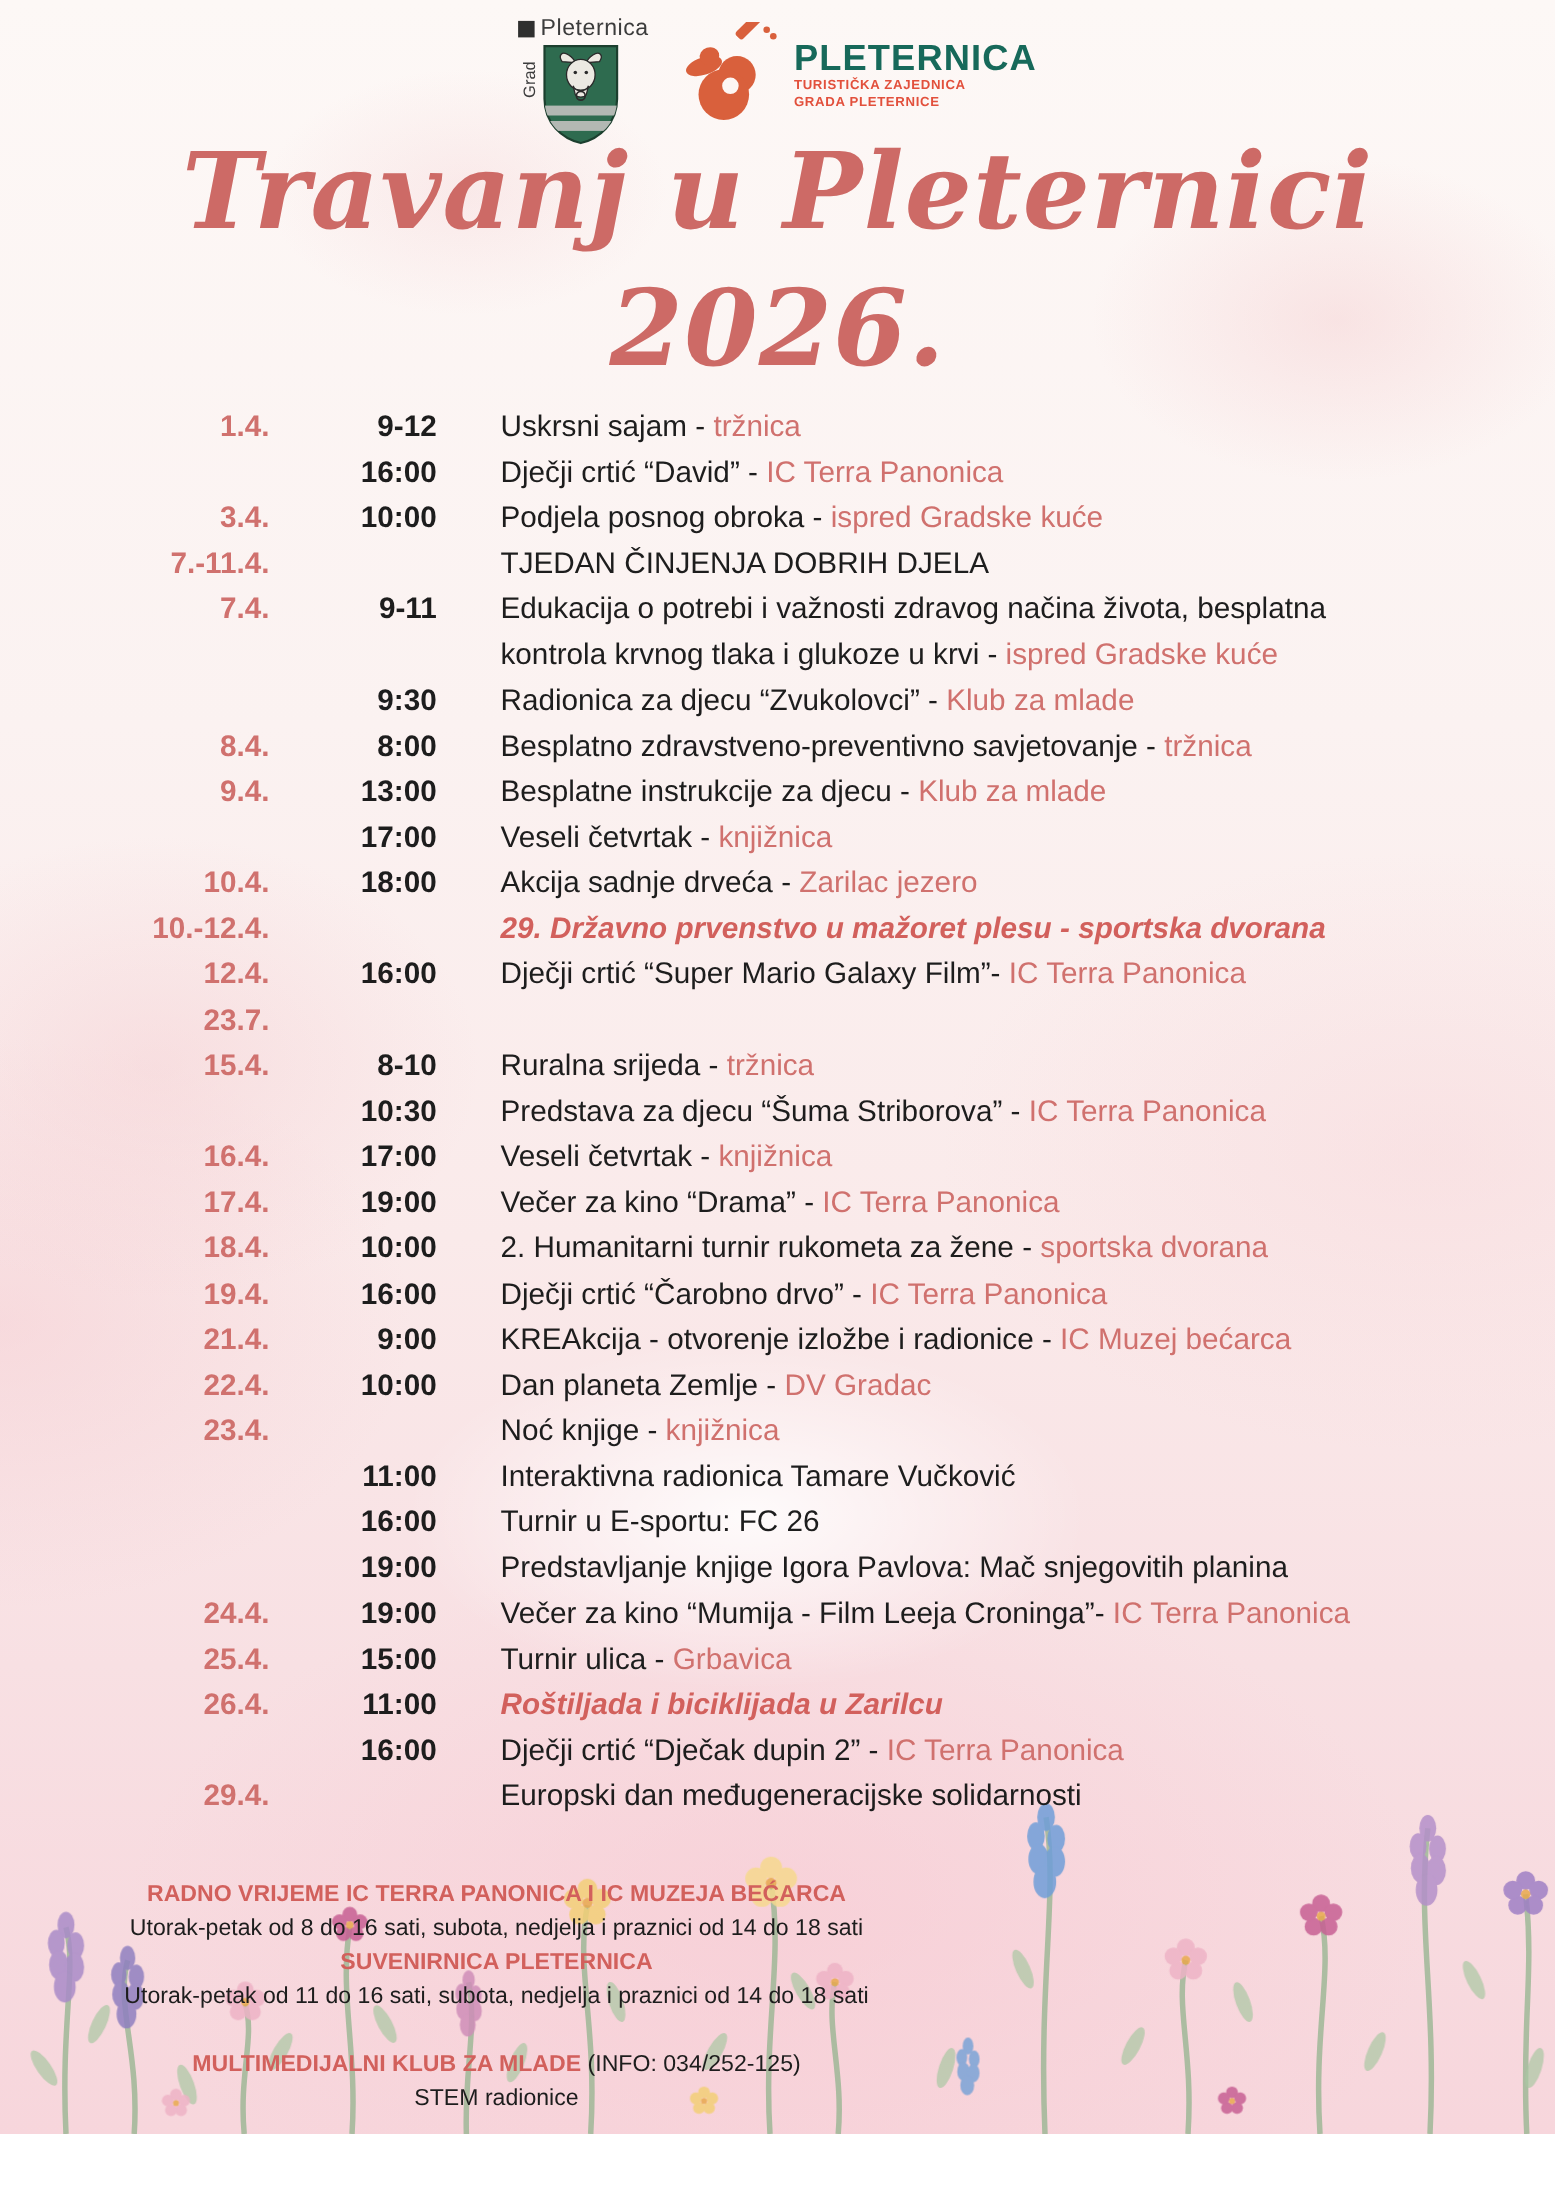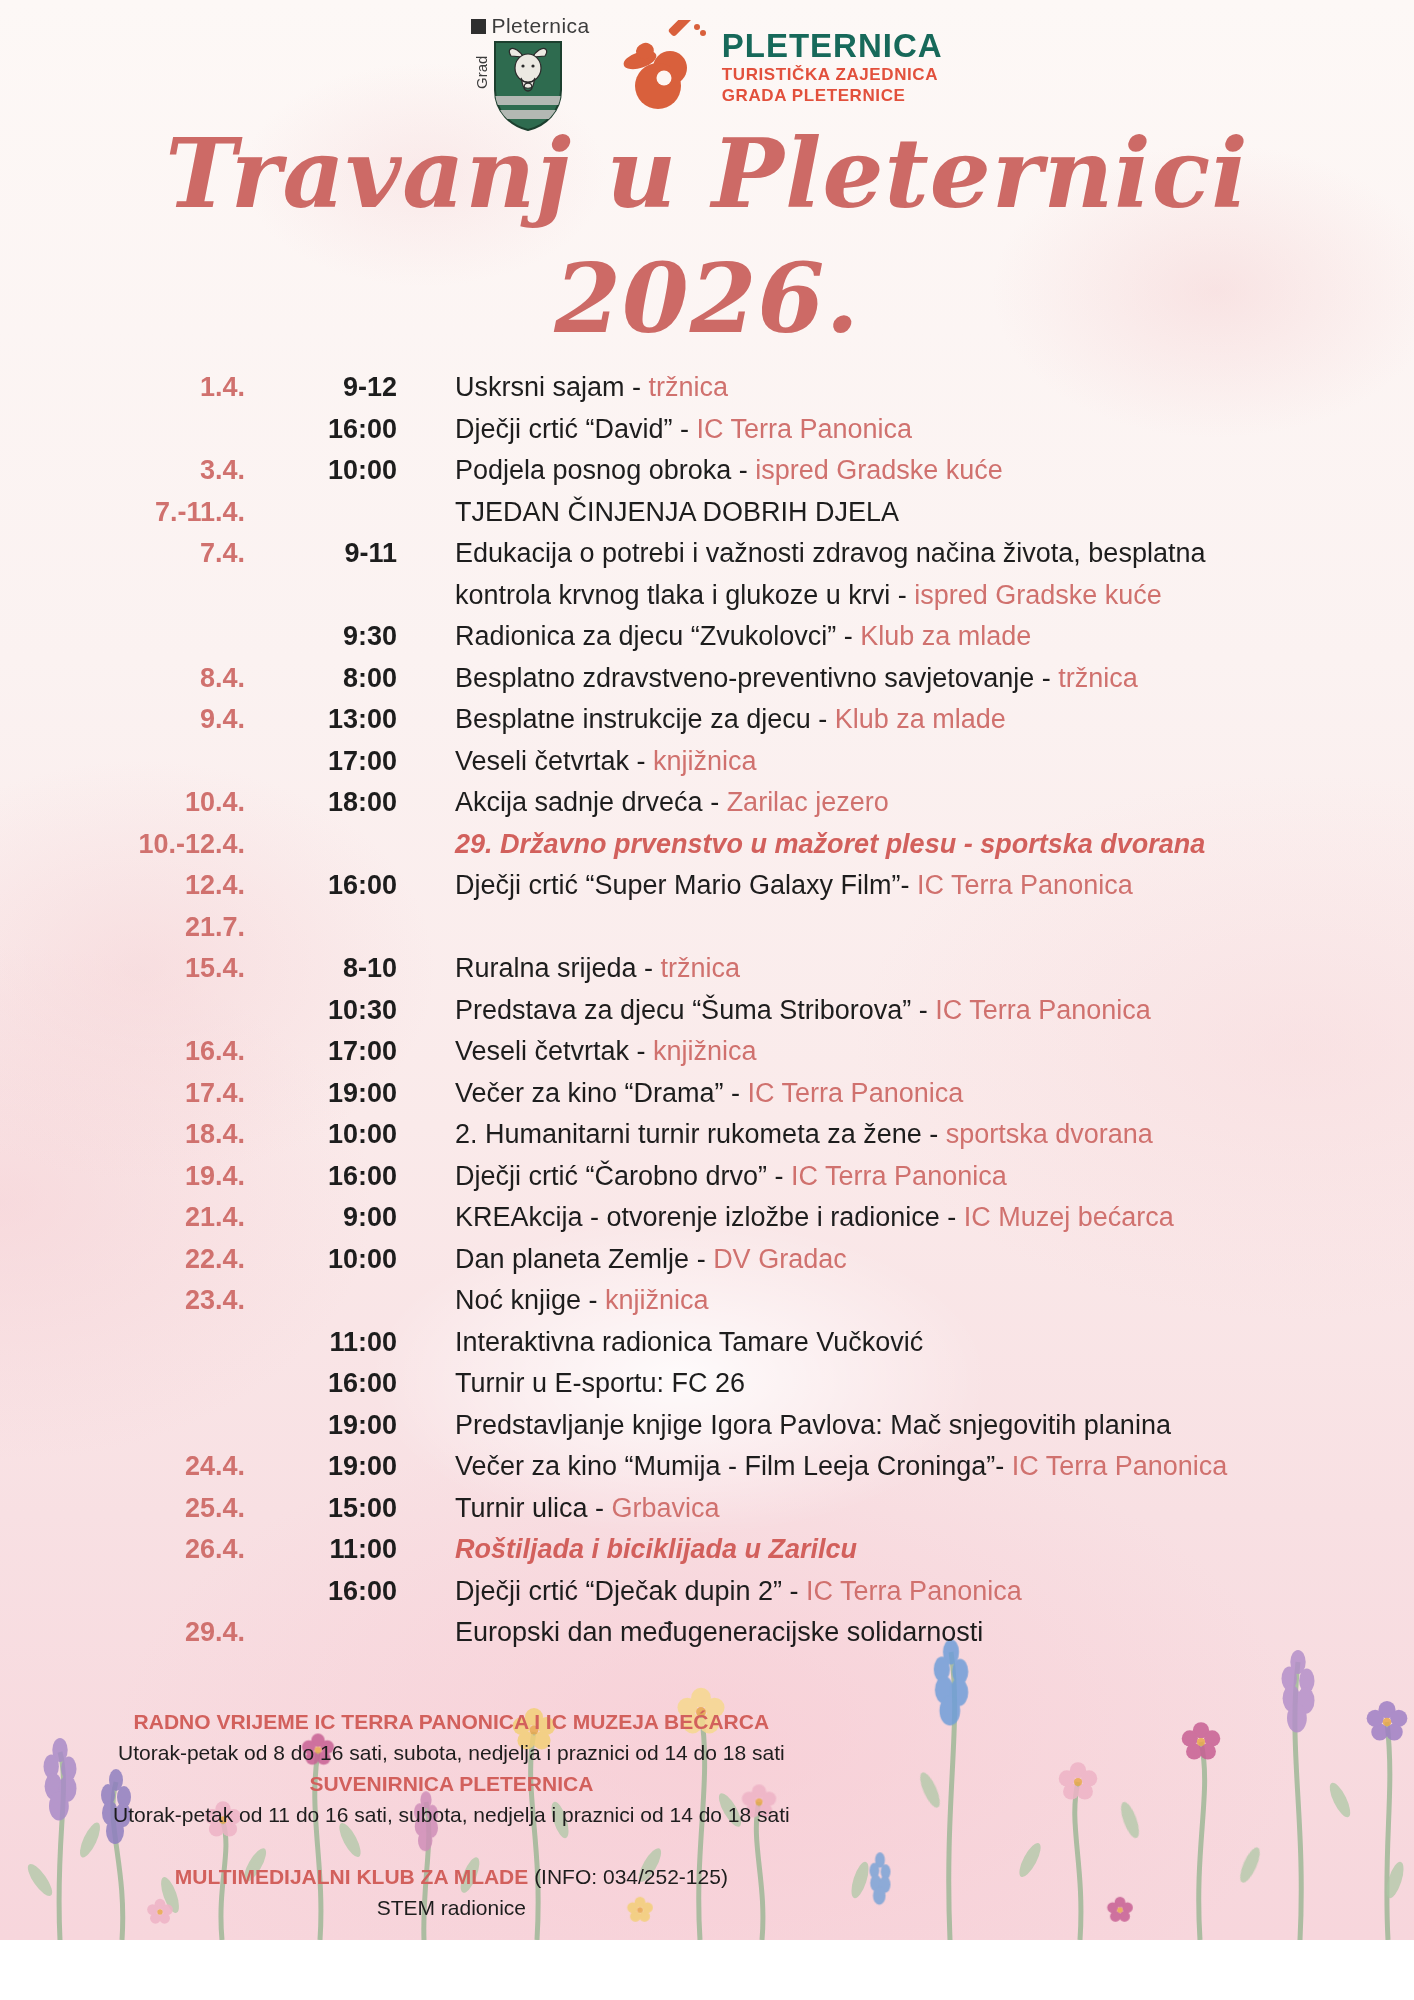--- a/index.html
+++ b/index.html
@@ -19,21 +19,21 @@
   
   .logos{position:absolute;top:14px;left:0;width:100%;display:flex;justify-content:center;align-items:flex-start;gap:28px;}
   .city-logo{display:flex;flex-direction:column;align-items:flex-start;}
   .city-top{display:flex;align-items:center;gap:5px;margin-left:0;}
   .city-top .sq{width:15px;height:15px;background:#2f2f2f;display:inline-block;}
   .city-top .city-name{font-size:21px;color:#3c3c3c;letter-spacing:.5px;}
   .city-row{display:flex;align-items:flex-start;gap:3px;margin-top:2px;margin-left:2px;}
   .grad-vert{writing-mode:vertical-rl;transform:rotate(180deg);font-size:15px;color:#3c3c3c;height:64px;text-align:center;}
   .tourist-logo{display:flex;align-items:center;gap:12px;margin-top:6px;}
   .tl-name{font-size:33px;font-weight:800;color:#17695a;letter-spacing:1px;line-height:1.05;}
-  .tl-sub{font-size:17px;font-weight:700;color:#e2503c;letter-spacing:.6px;line-height:1.25;}
+  .tl-sub{font-size:12px;font-weight:700;color:#e2503c;letter-spacing:.6px;line-height:1.25;}
   
   .title{
     position:absolute;top:112px;left:0;width:100%;text-align:center;margin:0;
     font-family:"DejaVu Serif",serif;font-style:italic;font-weight:700;
     font-size:96px;line-height:1.3;color:#cd6a66;letter-spacing:1px;
   }
   
   .events{position:absolute;top:367px;left:98px;right:0;font-size:27px;line-height:41.5px;}
   .row{display:grid;grid-template-columns:147px 152px 1fr;}
   .date{color:#d0716e;font-weight:600;text-align:right;white-space:nowrap;}
@@ -255,21 +255,21 @@
       <span class="desc"><span class="ev-text">29. Državno prvenstvo u mažoret plesu - sportska dvorana</span><span class="ev-loc"></span></span>
     </div>
 
     <div class="row">
       <span class="date">12.4.</span>
       <span class="time">16:00</span>
       <span class="desc"><span class="ev-text">Dječji crtić “Super Mario Galaxy Film”- </span><span class="ev-loc">IC Terra Panonica</span></span>
     </div>
 
     <div class="row">
-      <span class="date">21.7.</span>
+      <span class="date">23.7.</span>
       <span class="time"></span>
     </div>
 
     <div class="row">
       <span class="date">15.4.</span>
       <span class="time">8-10</span>
       <span class="desc"><span class="ev-text">Ruralna srijeda - </span><span class="ev-loc">tržnica</span></span>
     </div>
 
     <div class="row">

